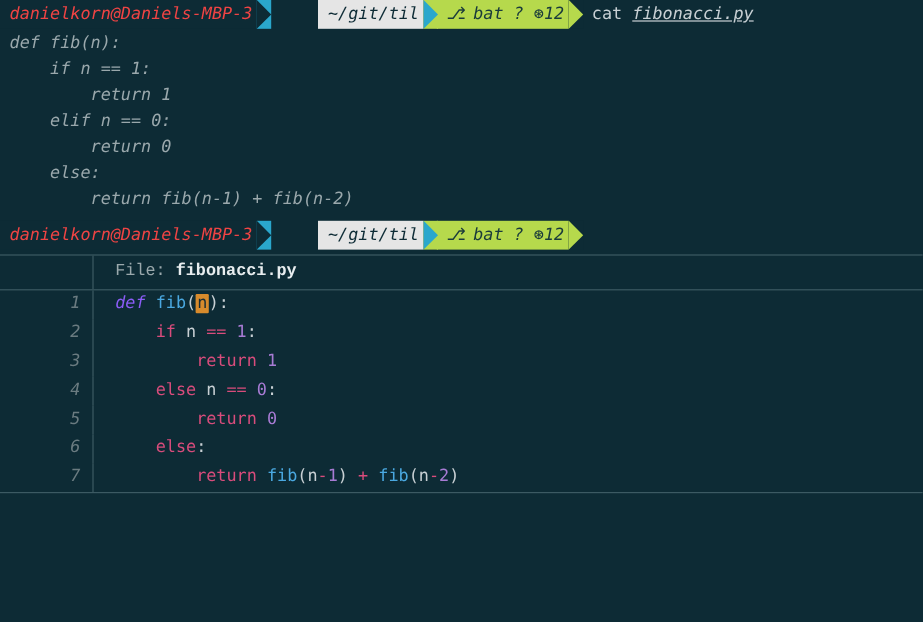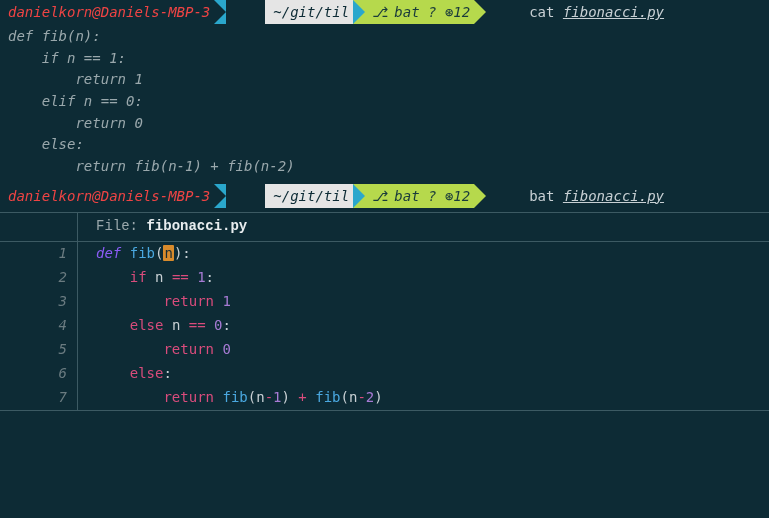--- a/index.html
+++ b/index.html
@@ -57,21 +57,21 @@
   .git-icon {
     display:inline-block;
     margin-right:6px;
     font-style: normal;
   }
   .cmd {
     padding-left: 8px;
     color: #c8d0d4;
     font-style: italic;
   }
-  .cmd .cmdname { font-style: normal; margin-left: 36px; }
+  .cmd .cmdname { font-style: normal; }
   .cmd .filename { text-decoration: underline; }
 
   .cat-output {
     padding: 0 8px 6px 8px;
     color: #9aa8ac;
     font-style: italic;
     white-space: pre;
   }
 
   .bat-box {
@@ -153,25 +153,20 @@
 <div class="prompt-line">
   <span class="seg seg-host">danielkorn@Daniels-MBP-3</span>
   <span class="arrow-after arrow-host"></span>
   <span class="seg seg-path">~/git/til</span>
   <span class="arrow-after arrow-path"></span>
   <span class="seg seg-branch">
     <span class="git-icon">⎇</span>
     <span>bat ? ⊛12</span>
   </span>
   <span class="arrow-after arrow-branch"></span>
-  <span class="cmd">
-    <span class="cmdname">bat</span>
-    <span> </span>
-    <span class="filename">fibonacci.py</span>
-  </span>
 </div>
 
 <div class="bat-box">
   <div class="bat-hr"></div>
   <div class="bat-header">
     <div class="gutter">.</div>
     <div class="bat-file-label">
       <span>File: </span><span class="bat-file-name">fibonacci.py</span>
     </div>
   </div>

